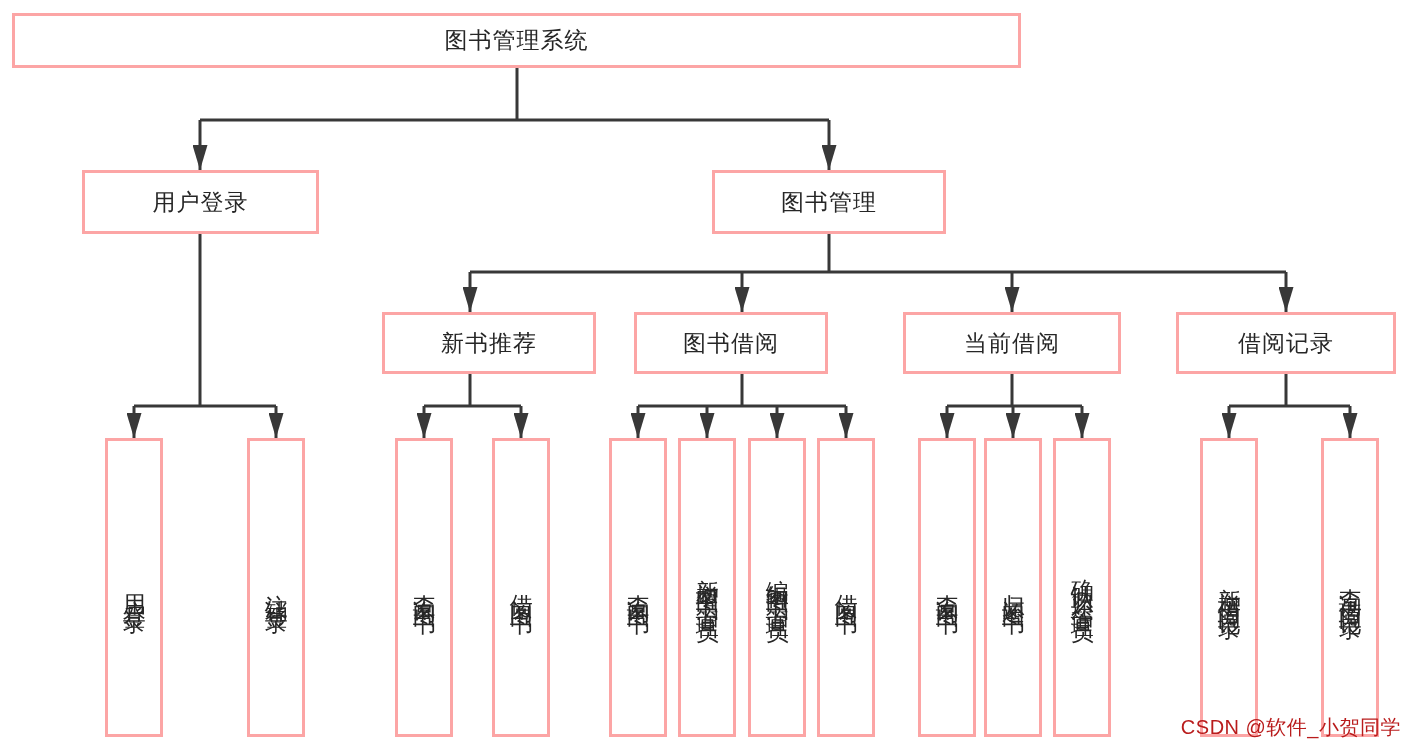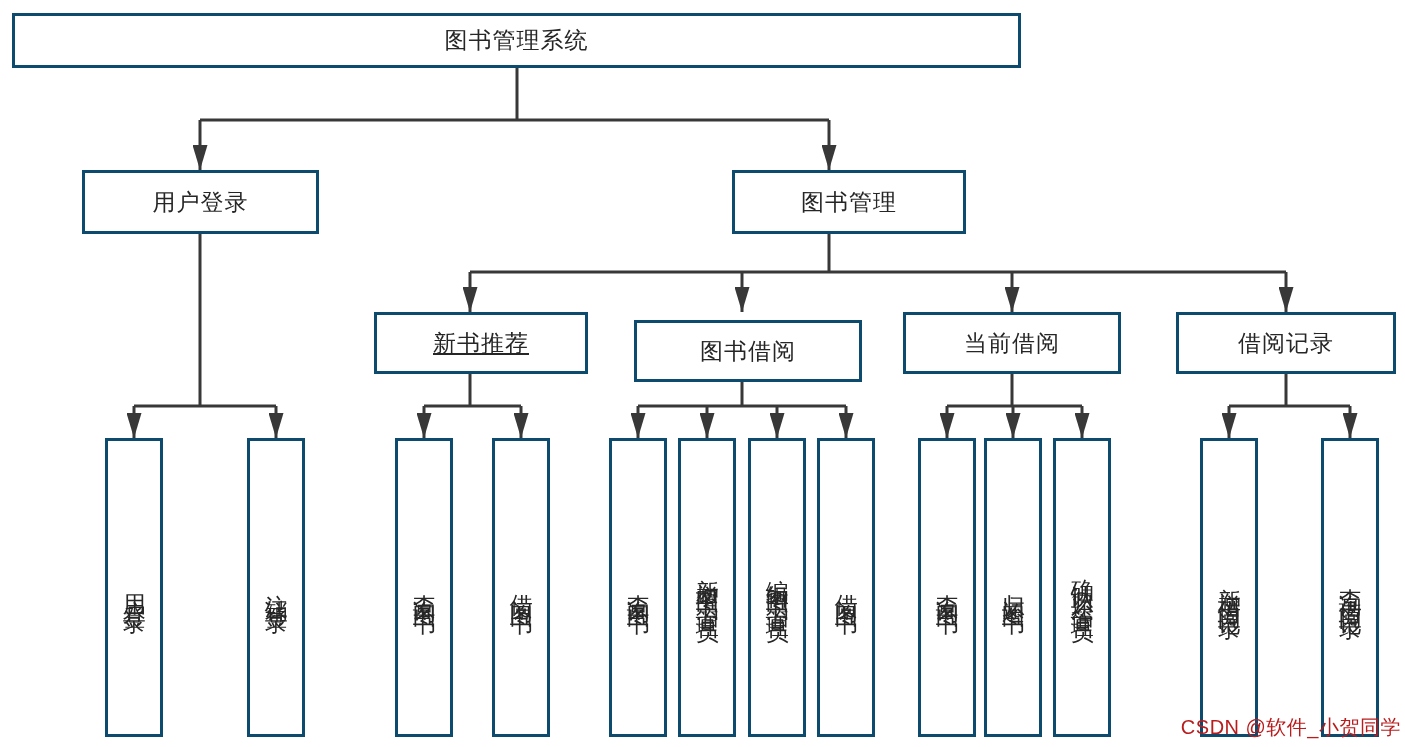--- a/index.html
+++ b/index.html
@@ -18,21 +18,21 @@
   svg.connectors {
     position: absolute;
     left: 0;
     top: 0;
     width: 1405px;
     height: 747px;
   }
   .box {
     position: absolute;
     box-sizing: border-box;
-    border: 3px solid #0c4a6e;
+    border: 3px solid #fca5a5;
     background: #ffffff;
     display: flex;
     align-items: center;
     justify-content: center;
     color: #262626;
     font-size: 23px;
     letter-spacing: 1px;
     text-align: center;
   }
   .leaf span {
@@ -101,28 +101,28 @@
     </g>
   </svg>
 
   <div class="box" style="left:12px; top:13px; width:1009px; height:55px;">
     <span>图书管理系统</span>
   </div>
 
   <div class="box" style="left:82px; top:170px; width:237px; height:64px;">
     <span>用户登录</span>
   </div>
-  <div class="box" style="left:732px; top:170px; width:234px; height:64px;">
+  <div class="box" style="left:712px; top:170px; width:234px; height:64px;">
     <span>图书管理</span>
   </div>
 
-  <div class="box" style="left:374px; top:312px; width:214px; height:62px;text-decoration:underline;">
+  <div class="box" style="left:382px; top:312px; width:214px; height:62px;">
     <span>新书推荐</span>
   </div>
-  <div class="box" style="left:634px; top:320px; width:228px; height:62px;">
+  <div class="box" style="left:634px; top:312px; width:194px; height:62px;">
     <span>图书借阅</span>
   </div>
   <div class="box" style="left:903px; top:312px; width:218px; height:62px;justify-content:center;">
     <span>当前借阅</span>
   </div>
   <div class="box" style="left:1176px; top:312px; width:220px; height:62px;">
     <span>借阅记录</span>
   </div>
 
   <div class="box leaf" style="left:105px; top:438px; width:58px; height:299px;">

